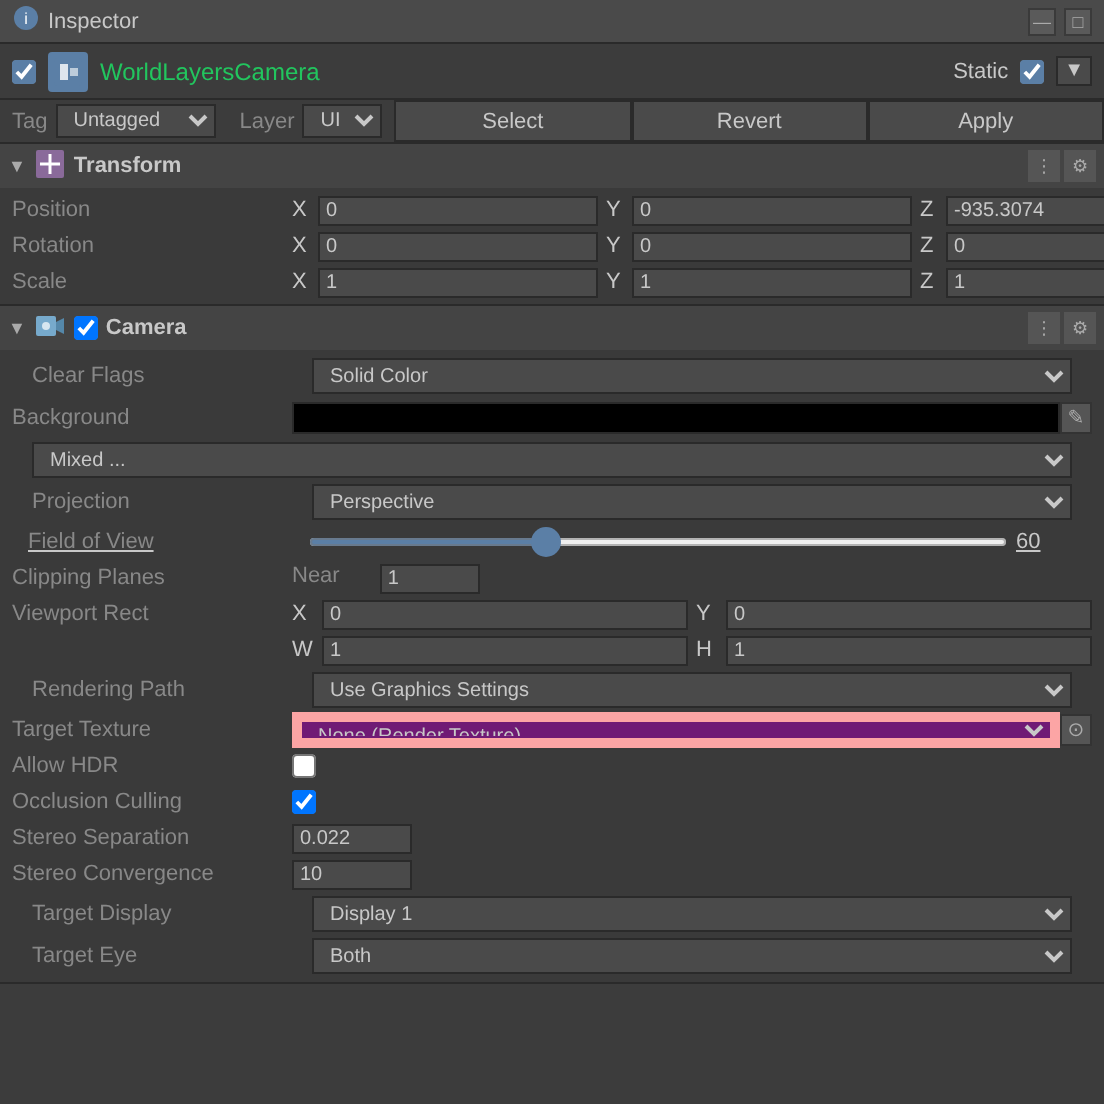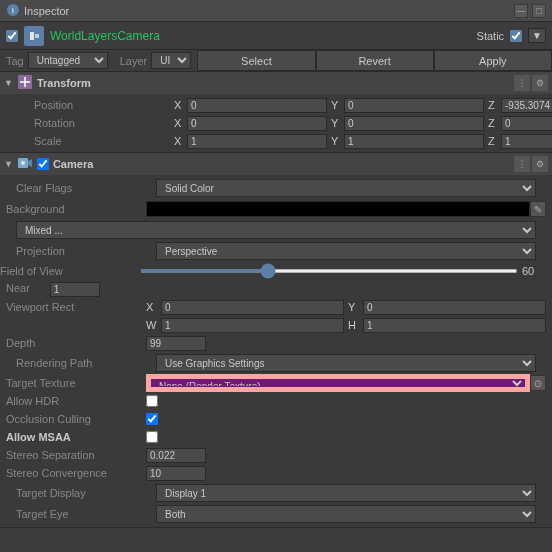--- a/index.html
+++ b/index.html
@@ -189,21 +189,20 @@
       display: flex;
       align-items: center;
       height: 18px;
       padding: 0 6px;
     }
     .xyz-label {
       width: 140px;
       color: #888;
       font-size: 11px;
       flex-shrink: 0;
-      margin-left: 28px;
     }
     .xyz-fields {
       display: flex;
       flex: 1;
       gap: 4px;
     }
     .xyz-field {
       display: flex;
       align-items: center;
       flex: 1;
@@ -280,21 +279,22 @@
       font-size: 10px;
       cursor: pointer;
       display: flex;
       align-items: center;
       justify-content: center;
     }
     .slider-row {
       display: flex;
       align-items: center;
       height: 18px;
-      padding: 0 0;
+      padding: 0 14px;
+      text-decoration: underline;
     }
     .slider-label {
       width: 140px;
       color: #888;
       font-size: 11px;
       flex-shrink: 0;
     }
     .slider-container {
       flex: 1;
       display: flex;
@@ -625,20 +625,21 @@
 
     <div class="slider-row">
       <span class="slider-label">Field of View</span>
       <div class="slider-container">
         <input type="range" class="slider-input" min="1" max="179" value="60" style="">
         <span class="slider-value">60</span>
       </div>
     </div>
 
     <div class="clip-row">
+      <span class="clip-label">Clipping Planes</span>
       <div class="clip-sub">
         <span class="clip-sub-label">Near</span>
         <input class="clip-value" type="text" value="1" style="">
       </div>
     </div>
 
     <div class="rect-rows">
       <div class="rect-row">
         <span class="rect-label">Viewport Rect</span>
         <div class="rect-fields">
@@ -660,24 +661,20 @@
             <input class="rect-input" type="text" value="1" style="">
           </div>
           <div class="rect-field">
             <span class="rect-axis">H</span>
             <input class="rect-input" type="text" value="1" style="">
           </div>
         </div>
       </div>
     </div>
 
-    <div class="num-row">
-      <span class="num-label">Depth</span>
-      <input class="num-input" type="text" value="99" style="">
-    </div>
 
     <div class="dropdown-row">
       <span class="dropdown-label">Rendering Path</span>
       <select class="dropdown-select">
         <option>Use Graphics Settings</option>
       </select>
     </div>
 
     <div class="target-texture-row">
       <span class="target-texture-label">Target Texture</span>
@@ -690,24 +687,20 @@
     <div class="checkbox-row">
       <span class="checkbox-label">Allow HDR</span>
       <input type="checkbox" class="prop-checkbox" style="">
     </div>
 
     <div class="checkbox-row">
       <span class="checkbox-label">Occlusion Culling</span>
       <input type="checkbox" class="prop-checkbox" checked="" style="">
     </div>
 
-    <div class="checkbox-row">
-      <span class="checkbox-label bold">Allow MSAA</span>
-      <input type="checkbox" class="prop-checkbox" style="">
-    </div>
 
     <div class="num-row">
       <span class="num-label">Stereo Separation</span>
       <input class="num-input" type="text" value="0.022" style="">
     </div>
 
     <div class="num-row">
       <span class="num-label">Stereo Convergence</span>
       <input class="num-input" type="text" value="10" style="">
     </div>

